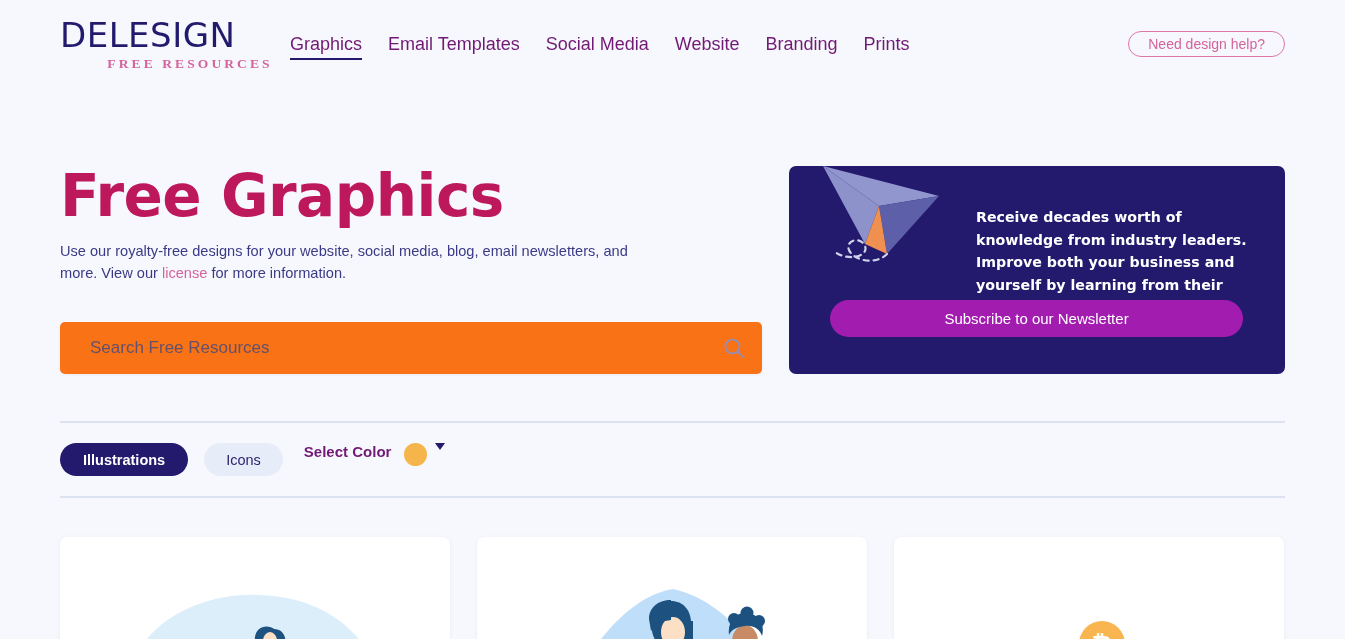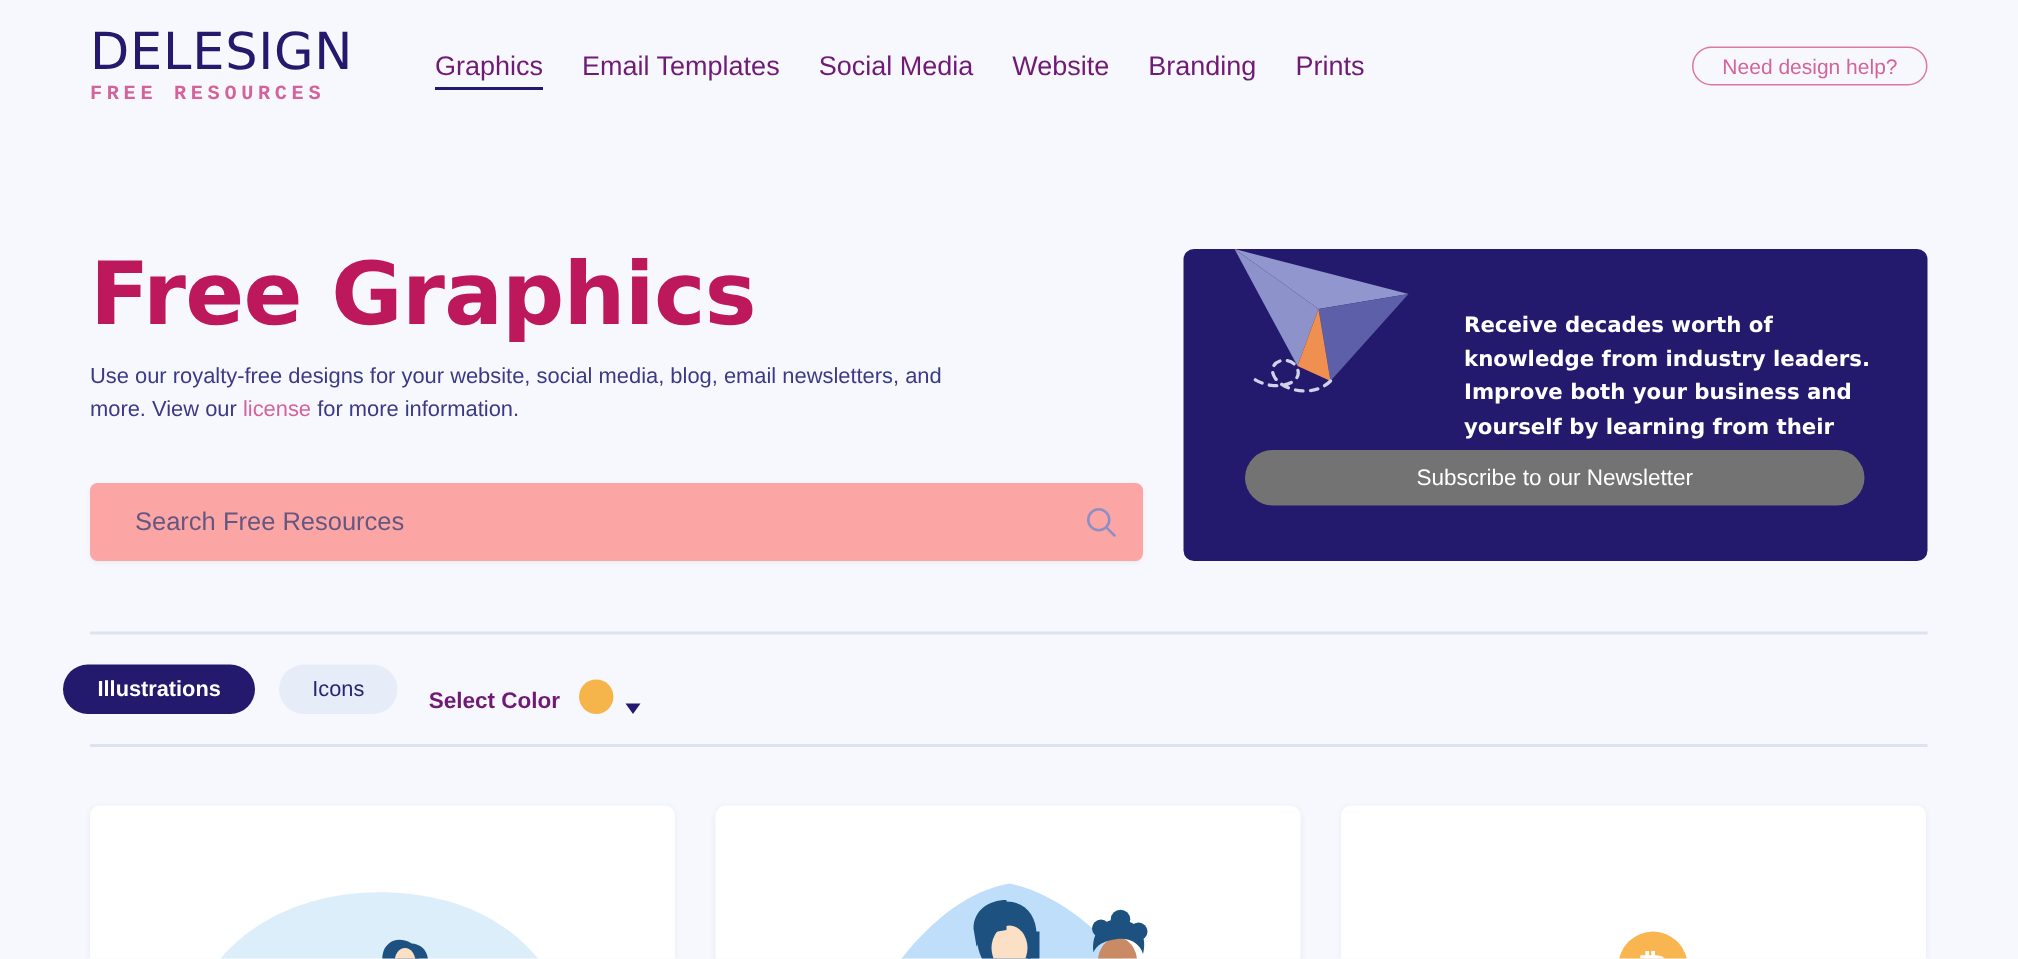--- a/index.html
+++ b/index.html
@@ -44,21 +44,22 @@
     line-height: 36px;
     font-family: "DejaVu Sans", sans-serif;
   }
   .logo-sub {
     font-size: 13.5px;
     font-weight: bold;
     letter-spacing: 3.1px;
     color: #d4639c;
     line-height: 18px;
     margin-top: 2px;
-    font-family: Liberation Mono, monospace;
+    font-family: Liberation Serif, serif;
+    text-align: center;
   }
 
   .nav {
     position: absolute;
     left: 290px;
     top: 34px;
     display: flex;
     align-items: flex-start;
     gap: 0;
   }
@@ -126,21 +127,21 @@
     cursor: pointer;
   }
 
   
   .search-wrap {
     position: absolute;
     left: 60px;
     top: 322px;
     width: 702px;
     height: 52px;
-    background: #fca5a5;
+    background: #f97316;
     border-radius: 5px;
     box-shadow: 0 1px 3px rgba(90,100,160,0.08);
     display: flex;
     align-items: center;
   }
   .search-input {
     flex: 1;
     height: 100%;
     border: none;
     outline: none;
@@ -188,21 +189,21 @@
     line-height: 22.5px;
     color: #ffffff;
     font-family: "DejaVu Sans", sans-serif;
   }
   .subscribe-btn {
     position: absolute;
     left: 41px;
     top: 134px;
     width: 413px;
     height: 37px;
-    background: #737373;
+    background: #a21caf;
     border: none;
     border-radius: 19px;
     color: #fff;
     font-size: 15px;
     font-family: "Liberation Sans", sans-serif;
     cursor: pointer;
   }
 
   
   .divider {
@@ -210,24 +211,24 @@
     left: 60px;
     width: 1225px;
     height: 1.5px;
     background: #dde2f0;
   }
   .divider.top { top: 421px; }
   .divider.bottom { top: 496px; }
 
   .filter-bar {
     position: absolute;
-    left: 42px;
+    left: 60px;
     top: 443px;
     display: flex;
-    align-items: flex-end;
+    align-items: flex-start;
   }
   .pill {
     height: 33px;
     border-radius: 17px;
     display: flex;
     align-items: center;
     justify-content: center;
     font-size: 14.5px;
     cursor: pointer;
     border: none;

